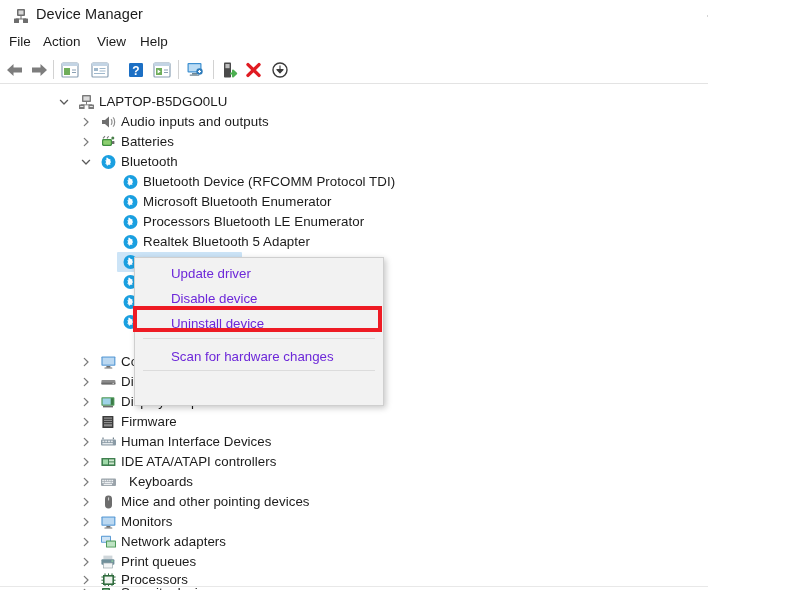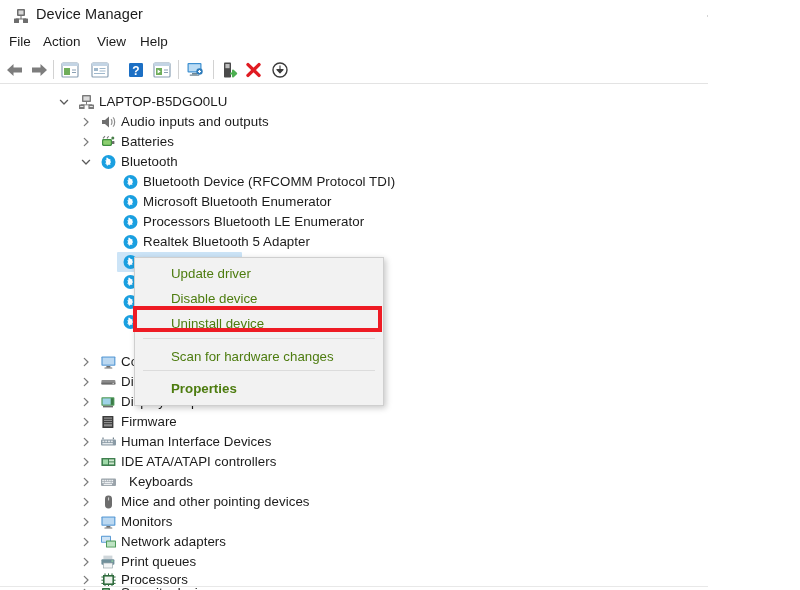--- a/index.html
+++ b/index.html
@@ -44,21 +44,21 @@
   .row .chev svg{display:block;}
   .row .tico{position:absolute;top:2px;width:17px;height:16px;}
   .row .tlabel{position:absolute;top:1px;font-size:13.3px;color:#1b1b1b;white-space:nowrap;
       line-height:18px;letter-spacing:.05px;}
   .row.sel .selbg{position:absolute;top:0;height:20px;background:#cce4f7;border-radius:1px;}
 
   
   .ctxmenu{position:absolute;left:134px;top:257px;width:248px;height:147px;
       background:#f2f2f2;border:1px solid #cfcfcf;
       box-shadow:2px 2px 6px rgba(0,0,0,.22);}
-  .ctxitem{position:absolute;left:0;width:248px;height:25px;font-size:13.3px;color:#4d7c0f;
+  .ctxitem{position:absolute;left:0;width:248px;height:25px;font-size:13.3px;color:#6d28d9;
       line-height:25px;padding-left:36px;box-sizing:border-box;white-space:nowrap;}
   .ctxitem.bold{font-weight:bold;}
   .ctxsep{position:absolute;left:8px;width:232px;height:1px;background:#dcdcdc;}
 
   .redbox{position:absolute;left:133px;top:306px;width:249px;height:26px;
       border:4px solid #ee1b24;box-sizing:border-box;}
 
   
   .wm{position:absolute;left:710px;top:566px;font-size:11.5px;color:#8e8e8e;
       font-family:"DejaVu Sans",sans-serif;letter-spacing:.2px;}
@@ -478,19 +478,18 @@
       </div>
     </div>
 
   <div class="ctxmenu" id="ctxmenu">
       <div class="ctxsep" style="top: 80px;"></div>
       <div class="ctxsep" style="top: 112px;"></div>
       <div class="ctxitem" style="top: 3px;">Update driver</div>
       <div class="ctxitem" style="top: 28px;">Disable device</div>
       <div class="ctxitem" style="top: 53px;">Uninstall device</div>
       <div class="ctxitem" style="top: 86px;">Scan for hardware changes</div>
-      <div class="ctxitem bold" style="top: 118px;">Properties</div>
     </div>
   <div class="redbox" style="border-color: rgb(238, 27, 36);"></div>
 
   <div class="wm">wsxdn.com</div>
   <div class="botline"></div>
 </div>
 
 </body></html>

